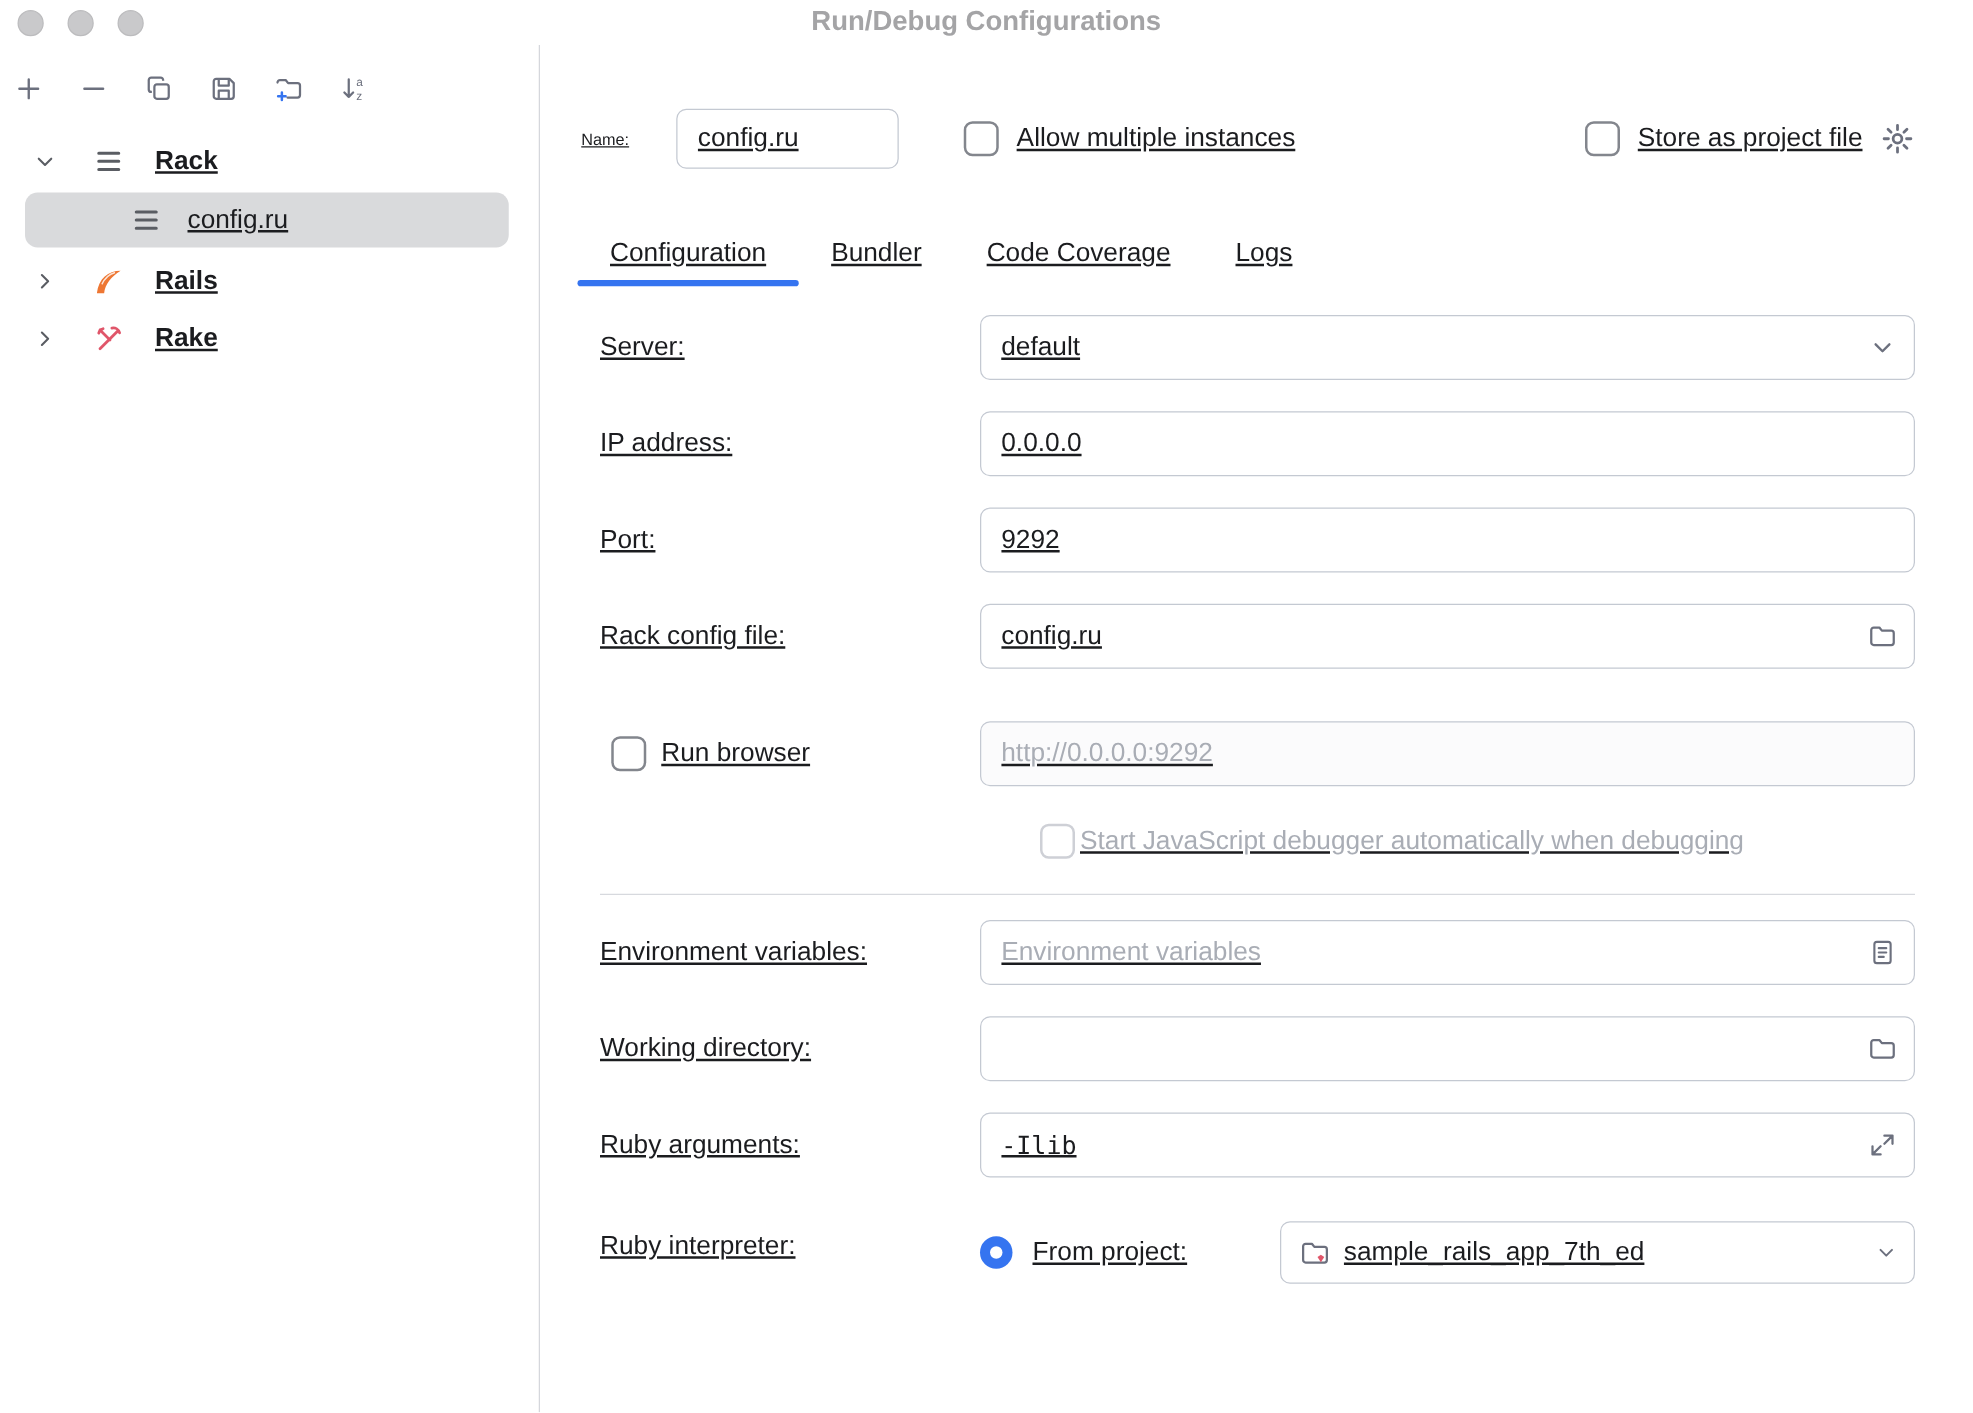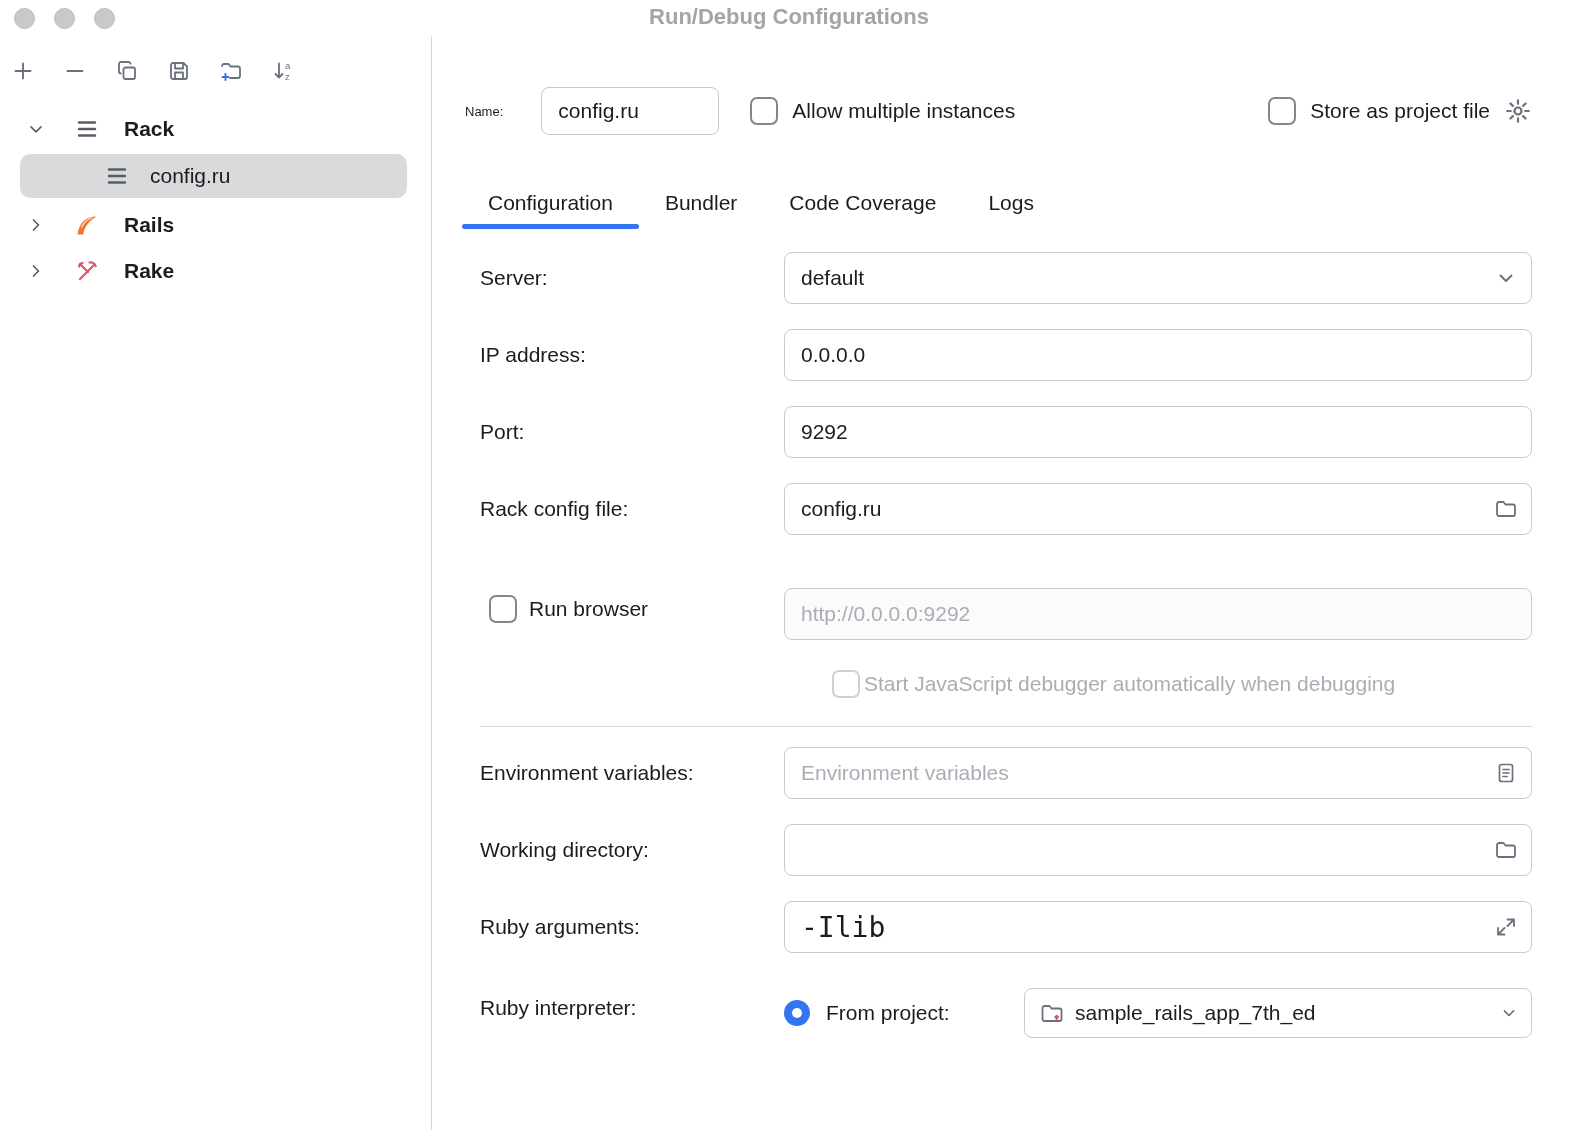--- a/index.html
+++ b/index.html
@@ -1,19 +1,19 @@
 <!DOCTYPE html>
 <html><head>
 <meta charset="utf-8">
 <style>
   * { margin:0; padding:0; box-sizing:border-box; }
   html,body { background:#ffffff; }
   .app {
     width:1578px; height:1130px; overflow:hidden; position:relative;
-    font-family:"Liberation Sans", sans-serif; color:#1b1c1f; background:#ffffff;
+    font-family:"Liberation Sans", sans-serif; color:#1b1c1f; background:#ffffff;text-decoration:underline;
   }
 
   
   .titlebar { height:36px; position:relative; }
   .traffic { position:absolute; left:14px; top:8px; display:flex; gap:19px; }
   .light { width:21px; height:21px; border-radius:50%; background:#c9c9cb; border:1px solid #bcbcbe; }
   .win-title {
     position:absolute; left:0; right:0; top:4px; text-align:center;
     font-size:22px; font-weight:bold; color:#a4a4a6;
   }
@@ -41,21 +41,21 @@
   .tree-row.child .t-icon { margin-right:6px; }
 
   
   .name-row { margin-top:51px; height:48px; display:flex; align-items:center; }
   .name-label { font-size:13px; margin-left:3px; }
   .name-input {
     margin-left:38px; width:178px; height:48px; border:1px solid #c4c9d2; border-radius:8px;
     font-size:21px; font-family:"Liberation Sans", sans-serif; padding:0 16px; color:#1b1c1f; outline:none; background:#fff;
   }
   .cb-group { display:flex; align-items:center; gap:14px; }
-  .cb-group.first { margin-left:31px; }
+  .cb-group.first { margin-left:52px; }
   .cb-group.push { margin-left:auto; }
   .checkbox {
     width:28px; height:28px; border:2px solid #83868d; border-radius:7px; background:#fff; flex:none; cursor:default;
   }
   .checkbox.disabled { border-color:#ced0d6; }
   .cb-label { font-size:21px; white-space:nowrap; }
   .gear { margin-left:14px; width:28px; height:28px; }
 
   
   .tabs { display:flex; margin-top:48px; }
@@ -70,22 +70,22 @@
   .frow { display:flex; align-items:center; padding-left:18px; margin-bottom:25px; }
   .flabel { width:304px; flex:none; font-size:21px; }
   .ffield { flex:1; position:relative; }
 
   .tfield, .sfield {
     width:100%; height:52px; border:1px solid #c4c9d2; border-radius:8px; background:#fff;
     font-size:21px; font-family:"Liberation Sans", sans-serif; padding:16px 16px; color:#1b1c1f; outline:none;
     display:flex; align-items:center;
   }
   input.tfield::placeholder { color:#a9adb5; }
-  .tfield.disabled { color:#a9adb5; background:#fbfbfc;margin-top:11px; }
-  .tfield.mono { font-family:"DejaVu Sans Mono", monospace; font-size:28px; }
+  .tfield.disabled { color:#a9adb5; background:#fbfbfc; }
+  .tfield.mono { font-family:"DejaVu Sans Mono", monospace; font-size:20px; }
   .tfield.with-icon { padding-right:52px; }
   .sfield { padding-right:52px; cursor:default; }
   .field-icon {
     position:absolute; right:14px; top:50%; transform:translateY(-50%);
     width:24px; height:24px; display:flex; align-items:center; justify-content:center;
   }
   .field-icon svg { width:24px; height:24px; }
 
   .gap-lg { margin-top:42px; }
   .inline-cb { display:flex; align-items:center; gap:12px; margin-left:9px; }

